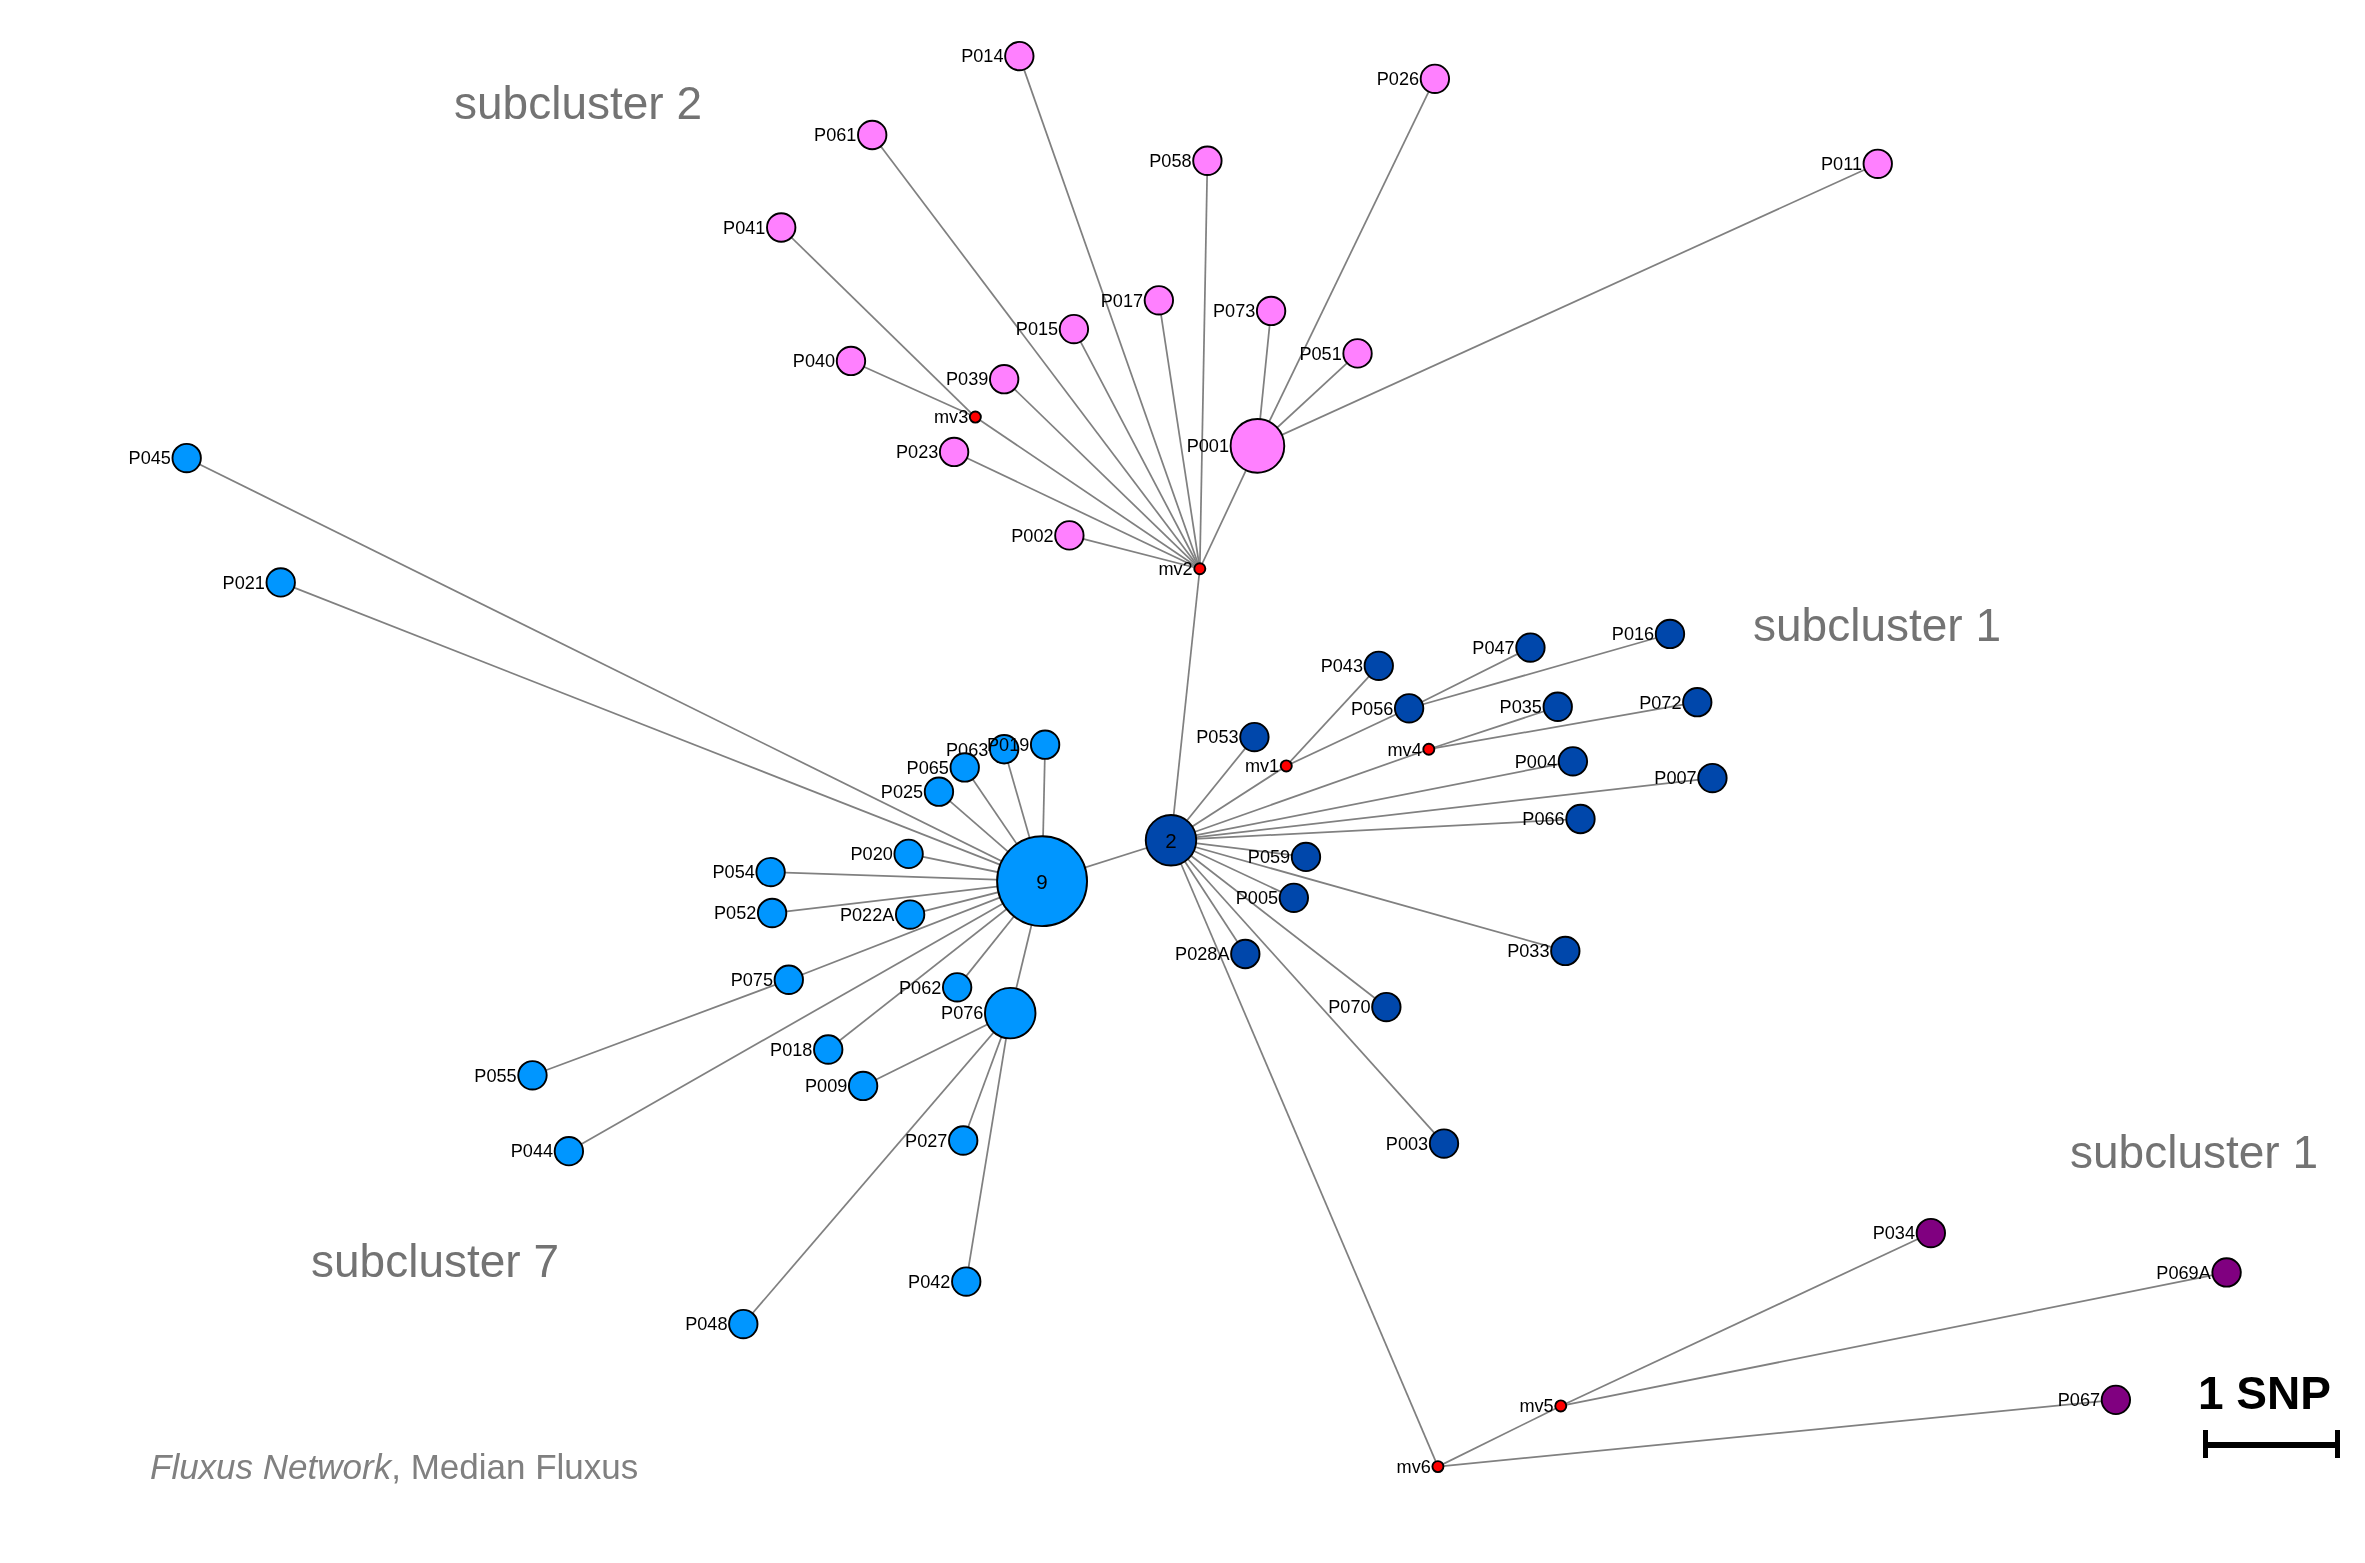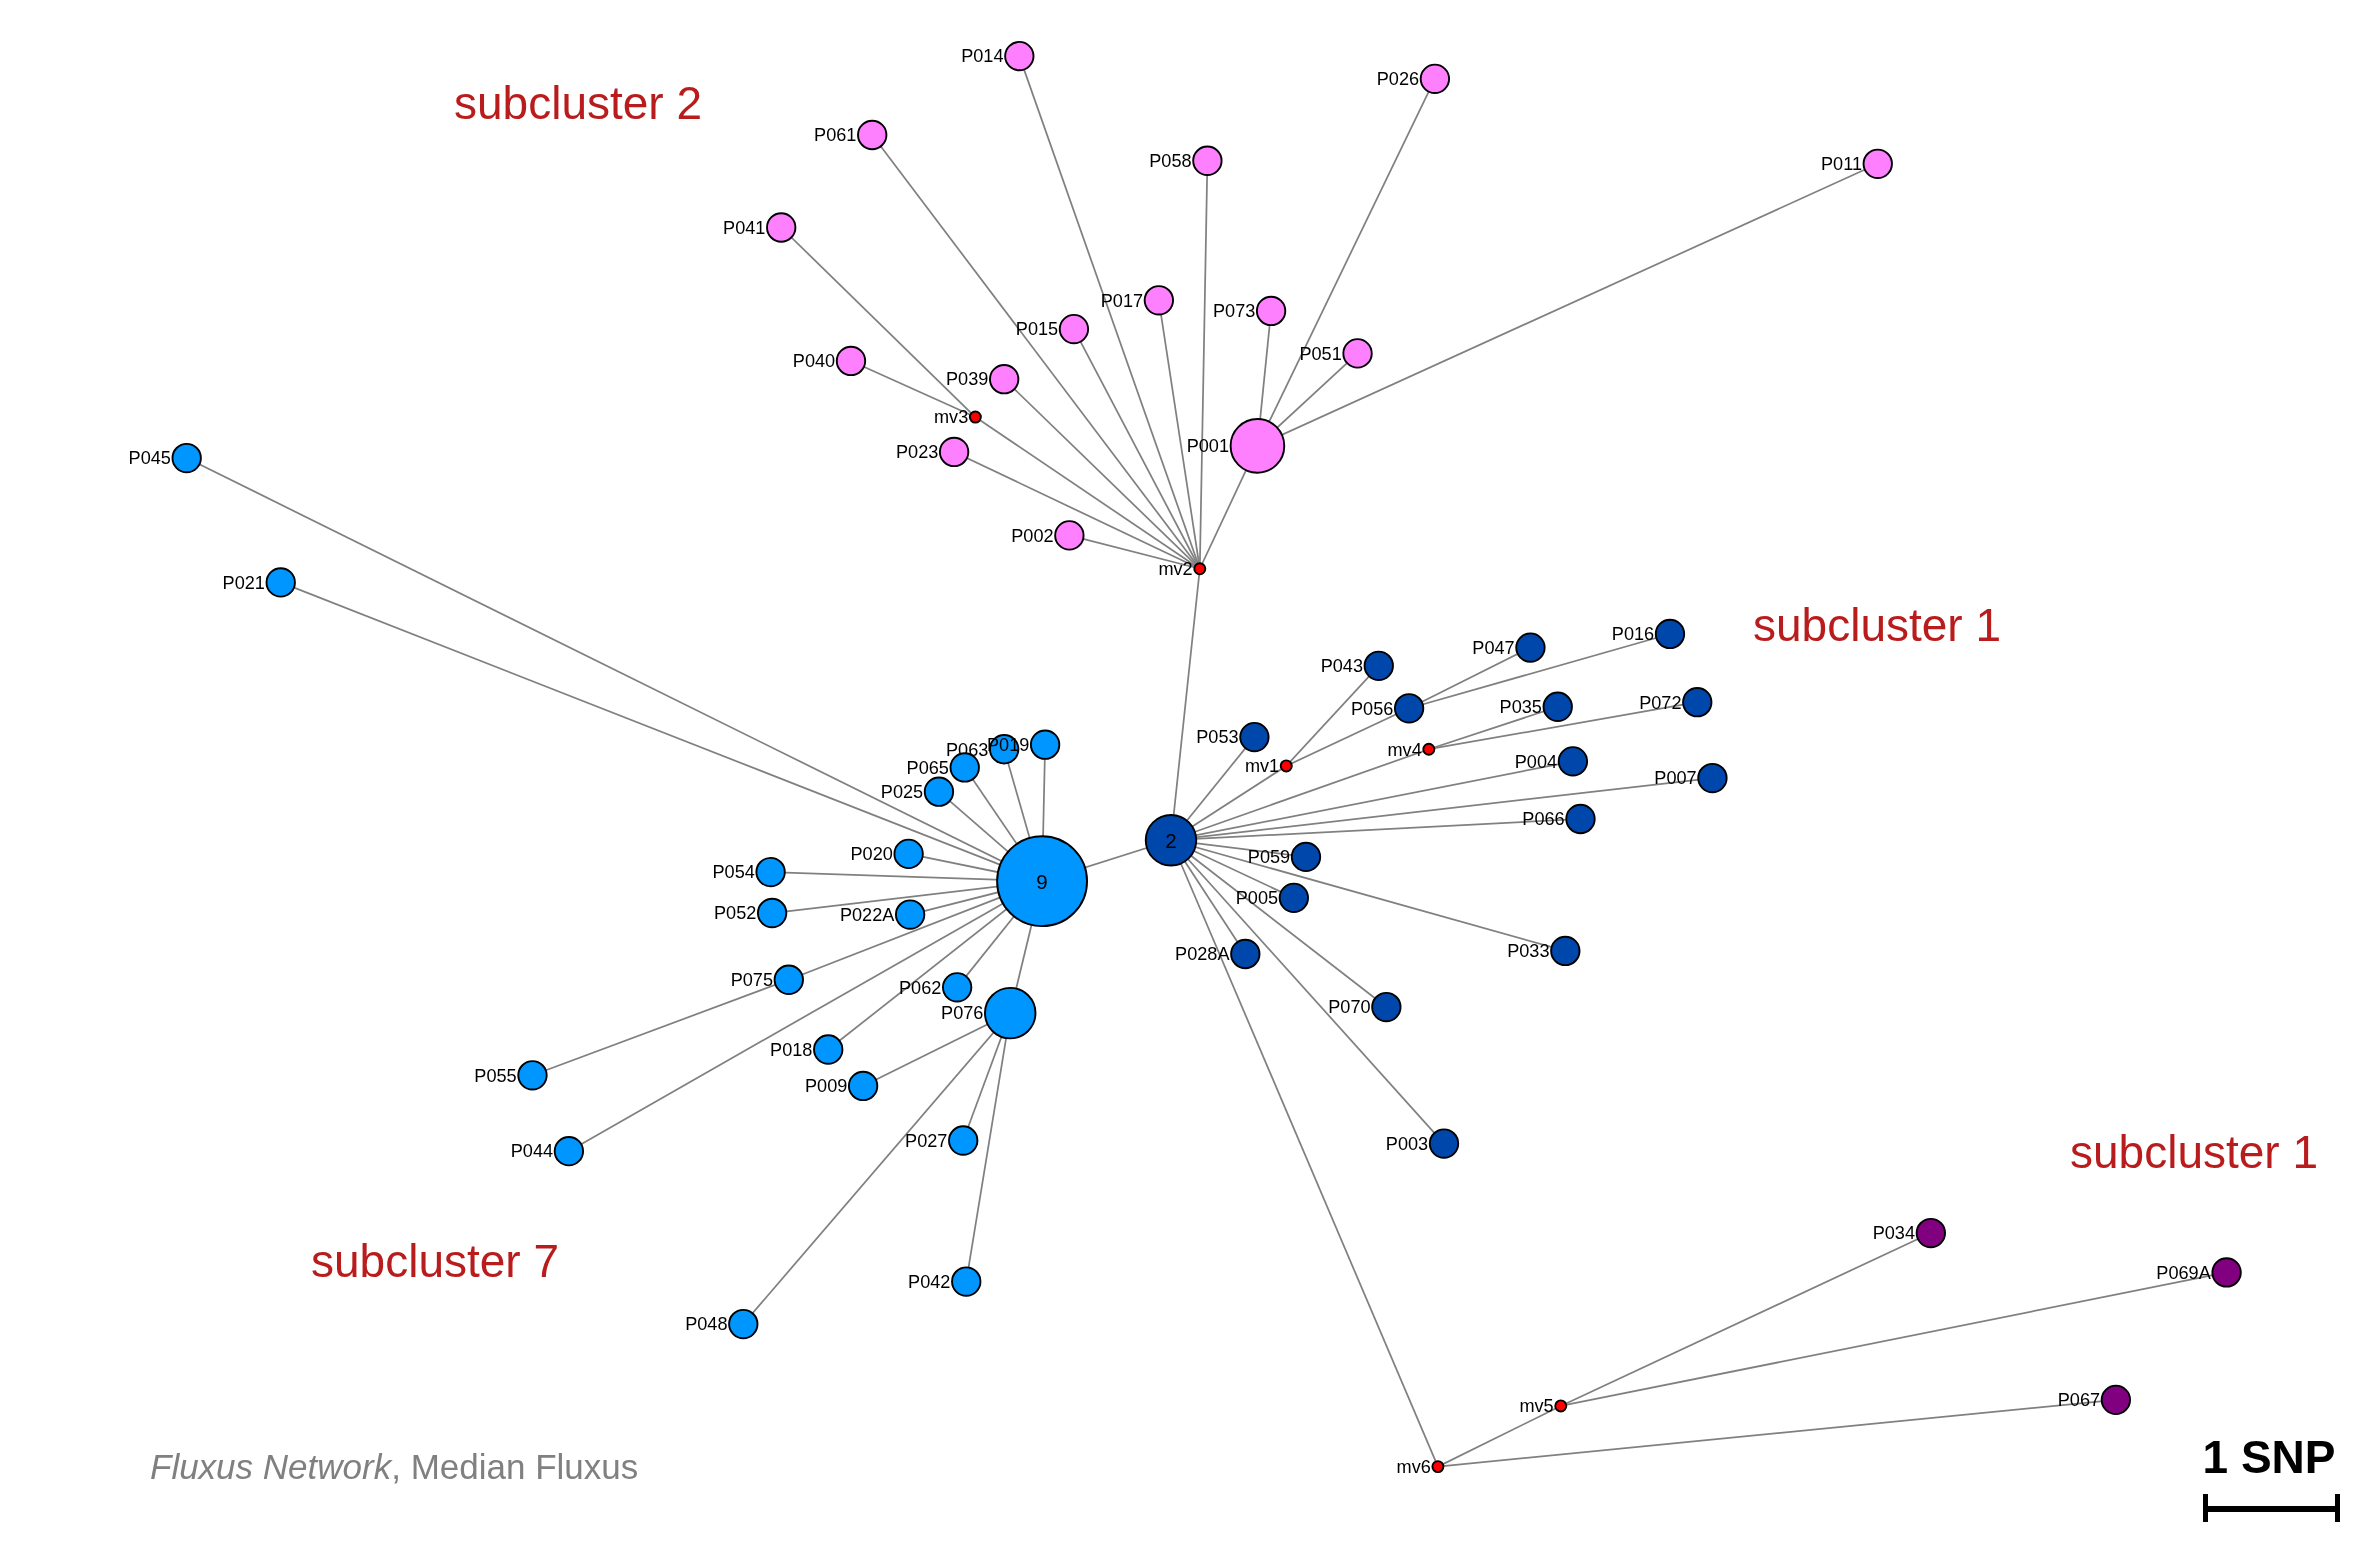--- a/index.html
+++ b/index.html
@@ -2,24 +2,24 @@
 <html style="font-size:12.6px"><head>
 <meta charset="utf-8">
 <style>
   html,body{margin:0;padding:0;background:#fff;}
   body{width:2366px;height:1564px;overflow:hidden;position:relative;font-family:"Liberation Sans",sans-serif;}
   #net{position:absolute;left:0;top:0;}
   .edge{stroke:#808080;stroke-width:2.2;}
   .node{stroke:#000;stroke-width:2.4;}
   .nlabel{font-family:"Liberation Sans",sans-serif;font-size:23px;fill:#000;}
   .clabel{font-family:"Liberation Sans",sans-serif;font-size:26px;fill:#000;text-anchor:middle;dominant-baseline:central;}
-  .sub{position:absolute;font-size:46px;color:#b91c1c;white-space:nowrap;}
+  .sub{position:absolute;font-size:46px;color:#737373;white-space:nowrap;}
   #footer{position:absolute;left:150px;top:1447px;font-size:35px;color:#808080;}
   #footer i{font-style:italic;}
-  #scale{position:absolute;left:2198px;top:1434px;width:142px;text-align:center;}
+  #scale{position:absolute;left:2198px;top:1370px;width:142px;}
   #scale-text{font-size:46px;font-weight:bold;color:#000;display:block;line-height:1;}
   #scale-bar{position:relative;height:28px;margin-top:14px;}
   #scale-bar .h{position:absolute;left:4.7px;right:0;top:12px;height:5.5px;background:#000;}
   #scale-bar .l{position:absolute;left:4.7px;top:0;width:5.5px;height:28px;background:#000;}
   #scale-bar .r{position:absolute;right:0;top:0;width:5.5px;height:28px;background:#000;}
 </style>
 </head>
 <body>
 
 <svg id="net" width="2366" height="1564" viewBox="0 0 2998 1982">

